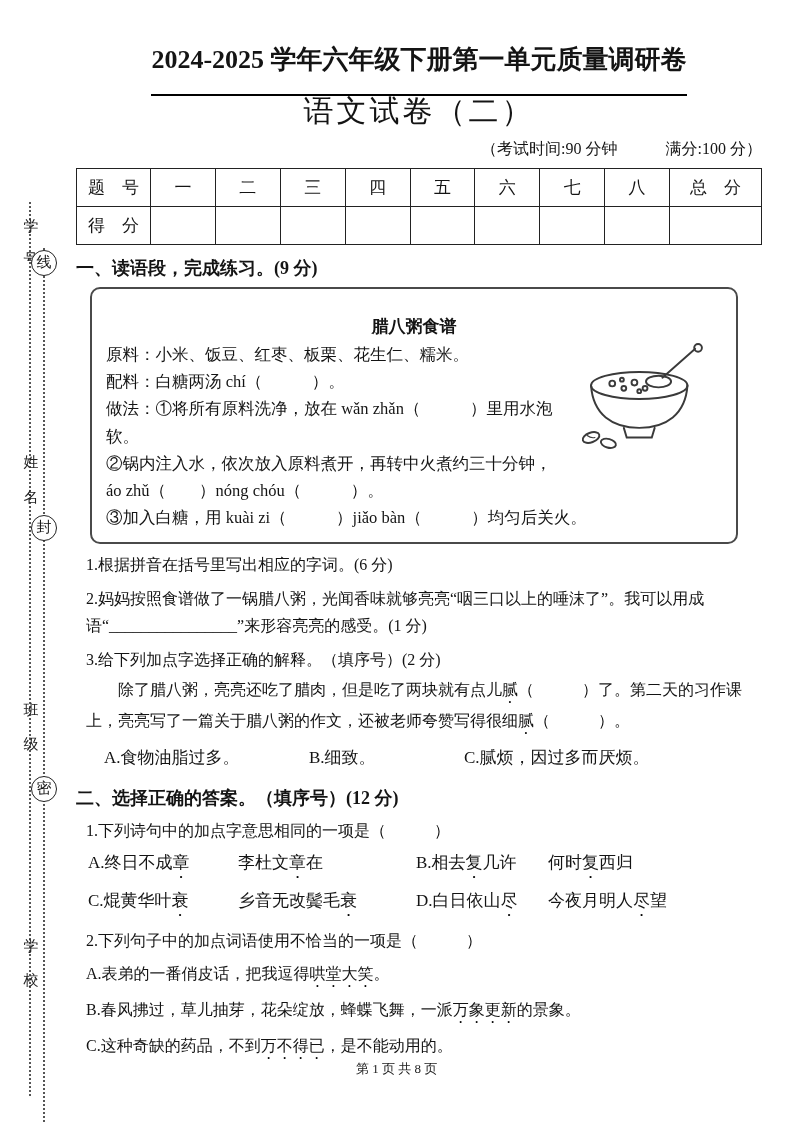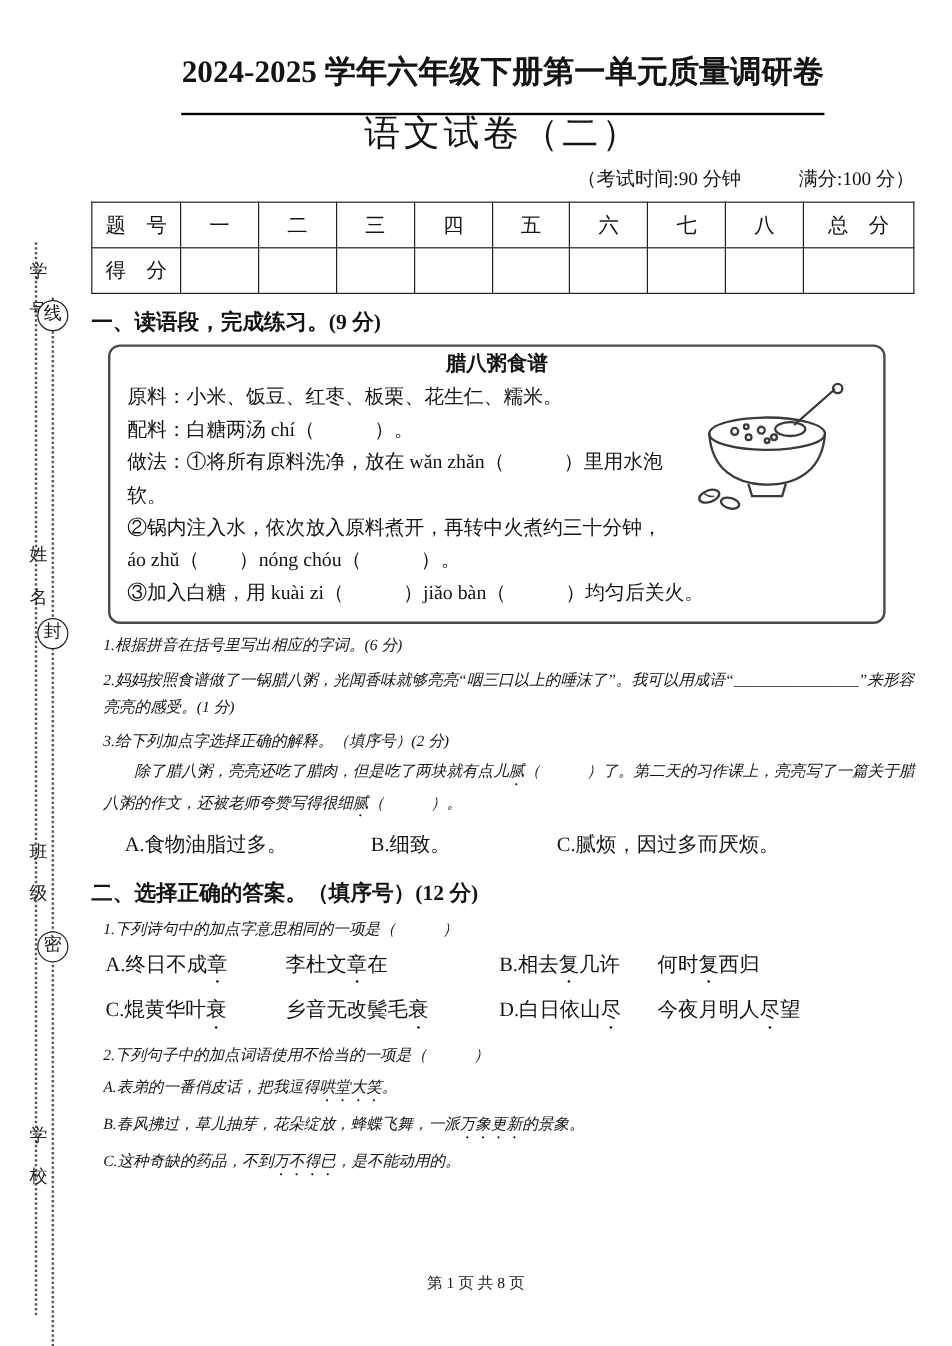--- a/index.html
+++ b/index.html
@@ -30,27 +30,27 @@
   .exam-info { text-align:right; font-size:16px; margin-top:7px; white-space:pre-wrap; }
 
   .score-table { width:100%; border-collapse:collapse; table-layout:fixed; margin-top:8px; }
   .score-table td { border:1.5px solid #222; height:38px; text-align:center; font-size:17px; white-space:pre-wrap; }
 
   h3 { font-size:18px; font-weight:bold; margin-top:11px; }
   h3.s2 { margin-top:13px; }
 
   .recipe-box {
     margin-top:7px; margin-left:14px; width:648px; border:2px solid #4a4a4a;
-    border-radius:10px; padding:0 14px 10px; font-size:16.5px; line-height:1.65;
+    border-radius:10px; padding:24px 14px 10px; font-size:16.5px; line-height:1.65;
   }
   .recipe-box p { white-space:pre-wrap; }
   .recipe-title { text-align:center; font-weight:bold; font-size:17px; }
   .bowl { float:right; width:152px; height:108px; margin:2px 0 2px 8px; }
 
-  .q { font-size:13px; line-height:1.7; margin-top:7px; white-space:pre-wrap; padding-left:10px;font-style:italic; }
+  .q { font-size:16px; line-height:1.7; margin-top:7px; white-space:pre-wrap; padding-left:10px; }
   .passage { text-indent:2em; margin-top:3px; }
   .opt-row { display:flex; font-size:17px; line-height:1.7; margin-top:6px; padding-left:28px; }
   .opt-row .o1 { width:205px; } .opt-row .o2 { width:155px; }
 
   .poem-row { display:grid; grid-template-columns:150px 178px 132px auto; font-size:17px; line-height:1.7; margin-top:5px; padding-left:12px; }
   .s2opt { margin-top:5px; }
 
   .em {
     -webkit-text-emphasis: filled dot #000;
     -webkit-text-emphasis-position: under left;

